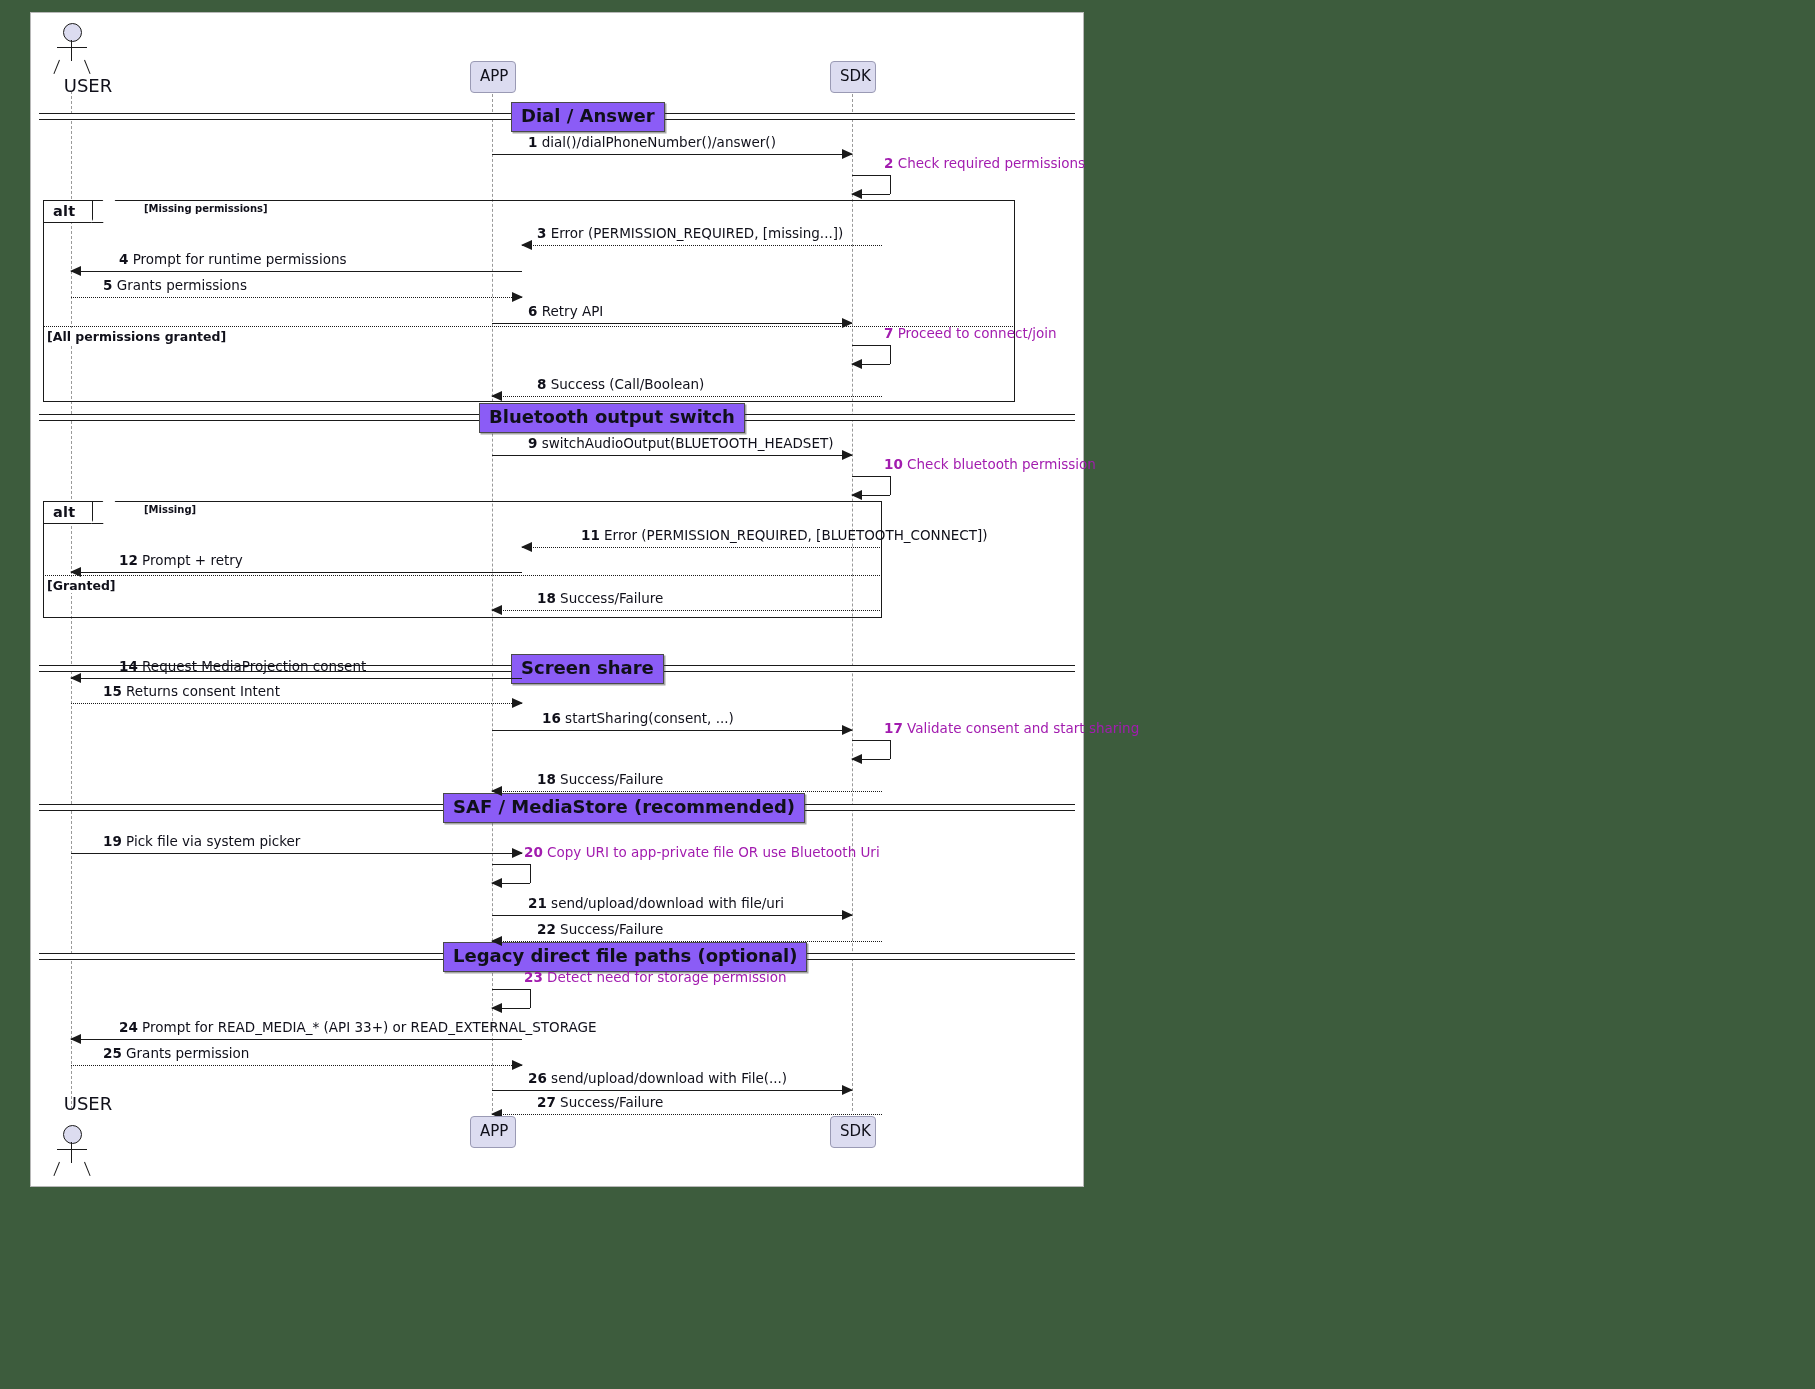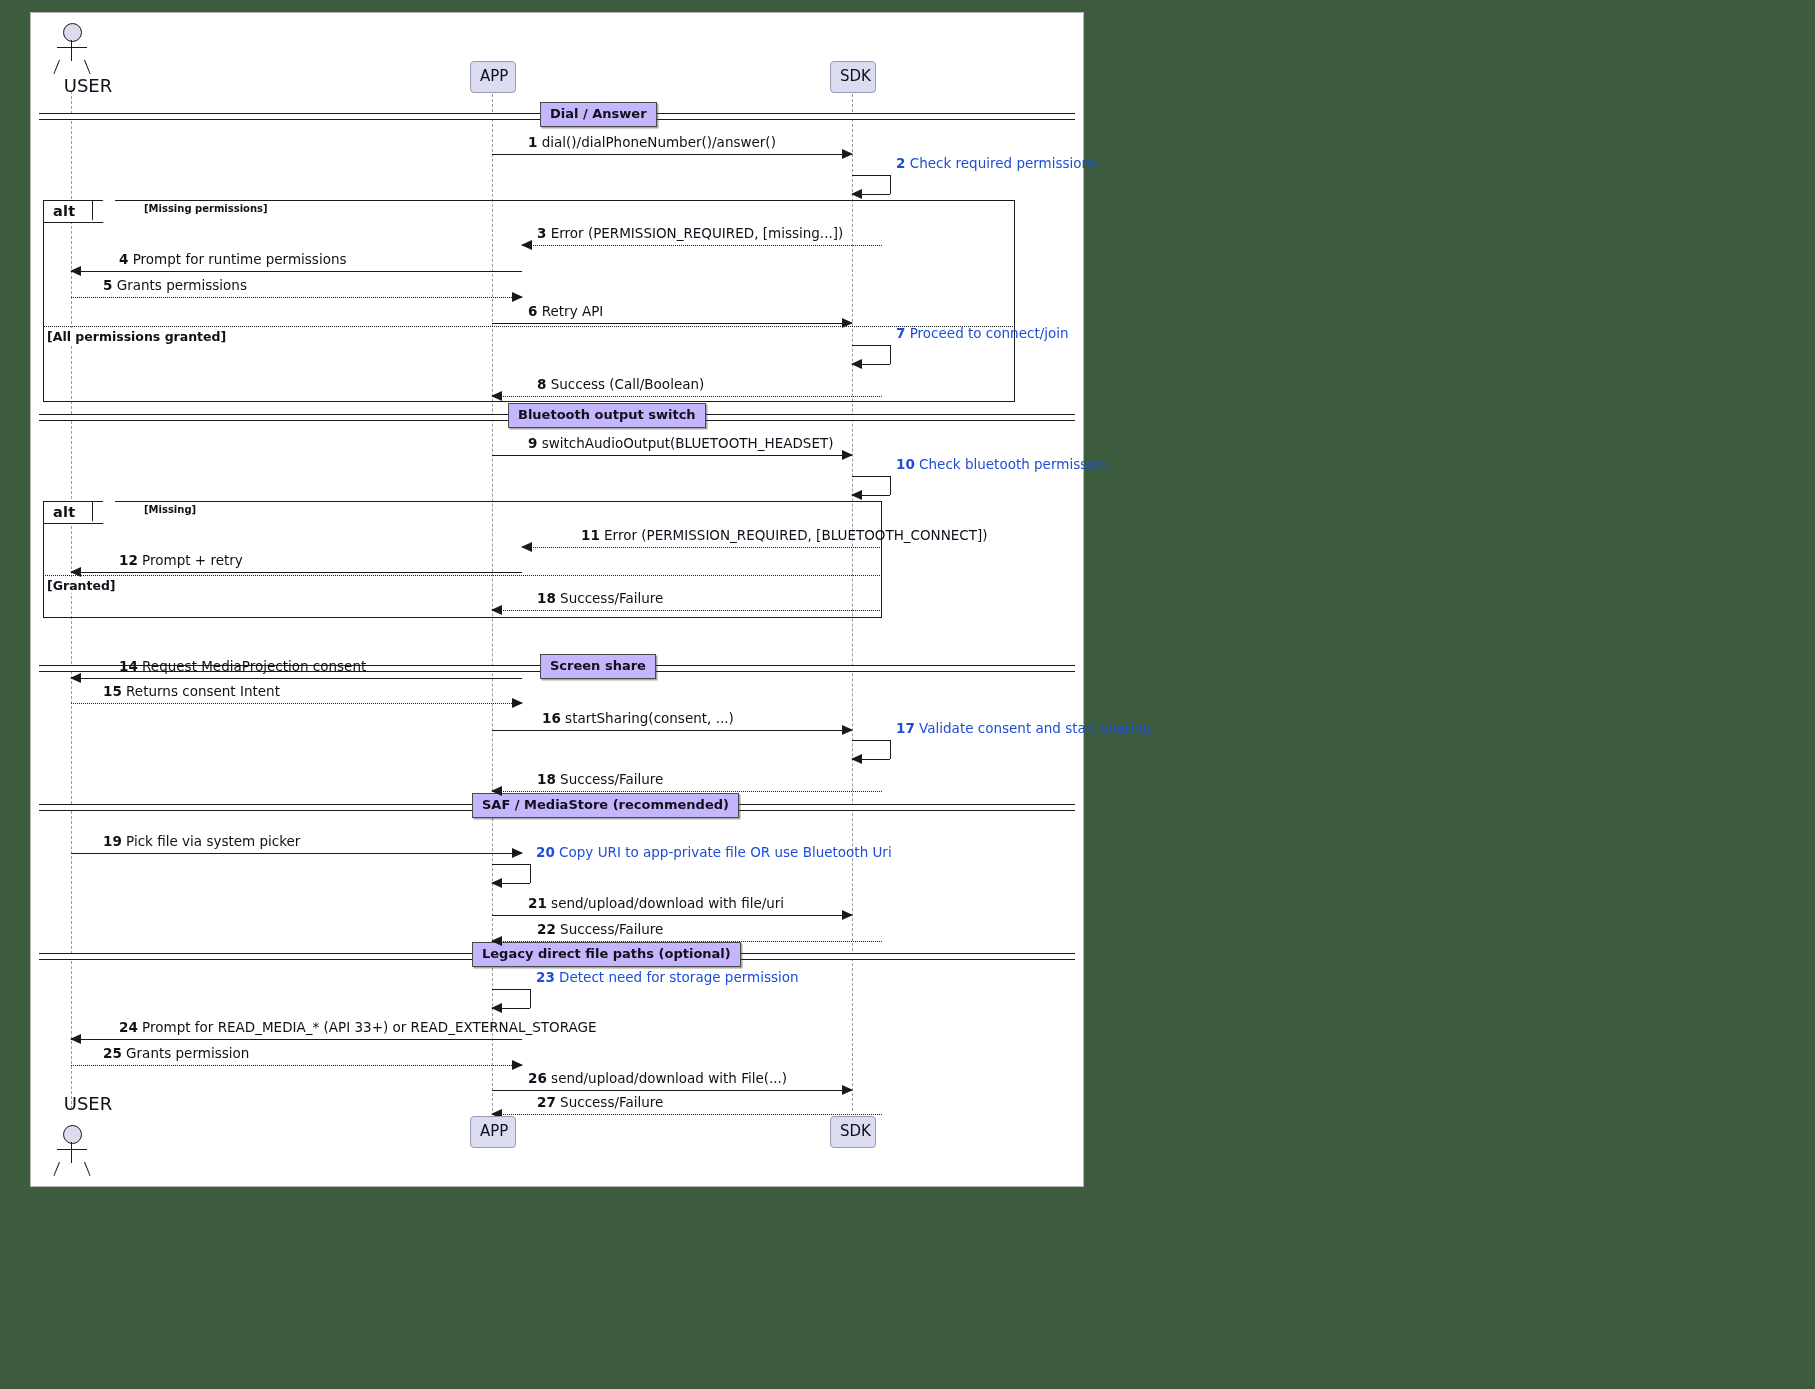--- a/index.html
+++ b/index.html
@@ -61,24 +61,24 @@
   .divider{
     position:absolute;left:8px;right:8px;height:5px;z-index:3;
   }
   .divider .rule{
     position:absolute;left:0;right:0;top:0;height:5px;
     border-top:1.6px solid #1a1a1a;border-bottom:1.6px solid #1a1a1a;
     background:#ffffff;
   }
   .divider .tag{
     position:absolute;top:-11px;
-    background:#c4b5fd;border:1.6px solid #4a4a4a;
+    background:#8b5cf6;border:1.6px solid #4a4a4a;
     box-shadow:1.5px 1.5px 0 0 rgba(60,60,60,.45);
-    font-size:13px;font-weight:bold;color:#10101a;
-    padding:4px 9px 5px 9px;white-space:nowrap;line-height:1.05;margin-left:29px;
+    font-size:18px;font-weight:bold;color:#10101a;
+    padding:4px 9px 5px 9px;white-space:nowrap;line-height:1.05;
   }
   
   .frag{
     position:absolute;z-index:2;
     border:1.6px solid #1a1a1a;
     background:transparent;
   }
   .frag .tab{
     position:absolute;left:0;top:0;height:21px;
     border-right:1.6px solid #1a1a1a;border-bottom:1.6px solid #1a1a1a;
@@ -129,22 +129,22 @@
   .self{position:absolute;z-index:4;}
   .self .top{position:absolute;left:0;top:0;width:38px;height:0;border-top:1.5px solid #1a1a1a;}
   .self .rt{position:absolute;left:38px;top:0;width:0;height:19px;border-left:1.5px solid #1a1a1a;}
   .self .bot{position:absolute;left:0;top:19px;width:38px;height:0;border-top:1.5px solid #1a1a1a;}
   .self .head{
     position:absolute;left:-1px;top:13.5px;width:0;height:0;
     border-top:5.5px solid transparent;border-bottom:5.5px solid transparent;
     border-right:11px solid #1a1a1a;
   }
   .self .lbl{
-    position:absolute;left:44px;top:-19px;white-space:nowrap;
-    font-size:13.5px;color:#1d4ed8;line-height:1.1;
+    position:absolute;left:32px;top:-19px;white-space:nowrap;
+    font-size:13.5px;color:#a21caf;line-height:1.1;
   }
   .self .lbl b{font-weight:bold;}
 </style>
 </head>
 <body>
 
 <div id="canvas">
  <div id="sheet">
 
   <div class="lifeline" style="left:40px;top:78px;height:1018px;"></div>

